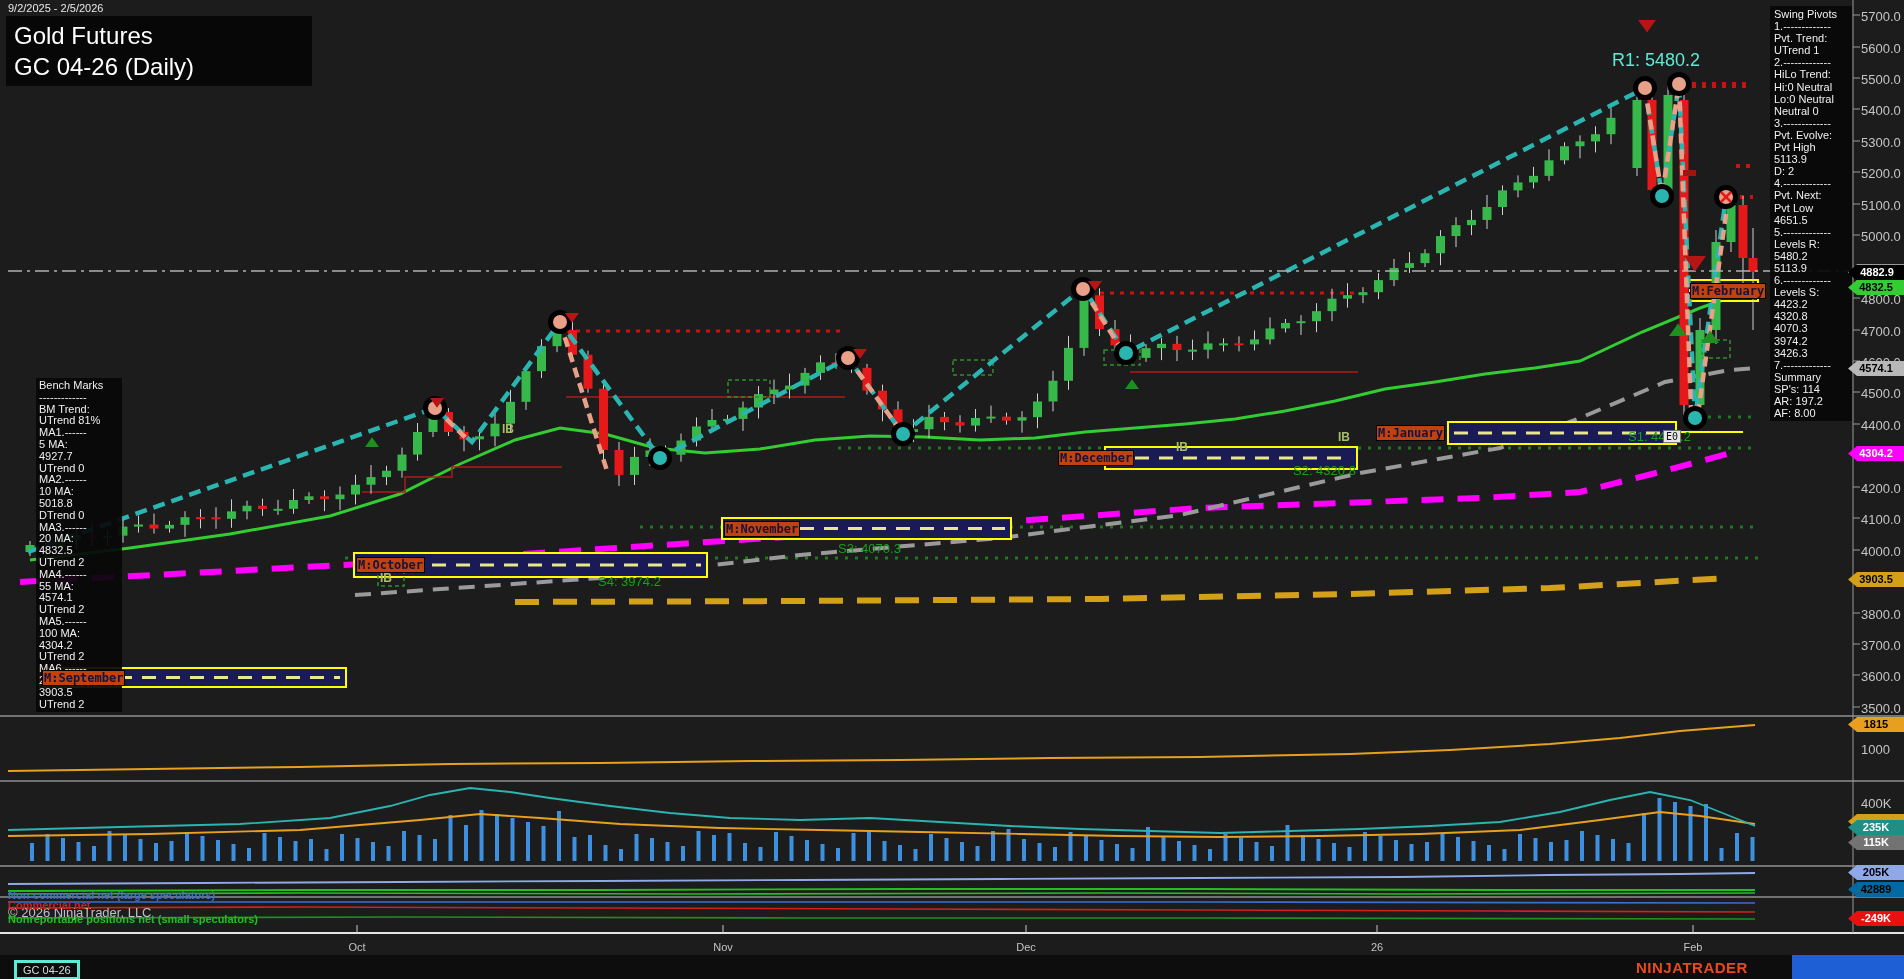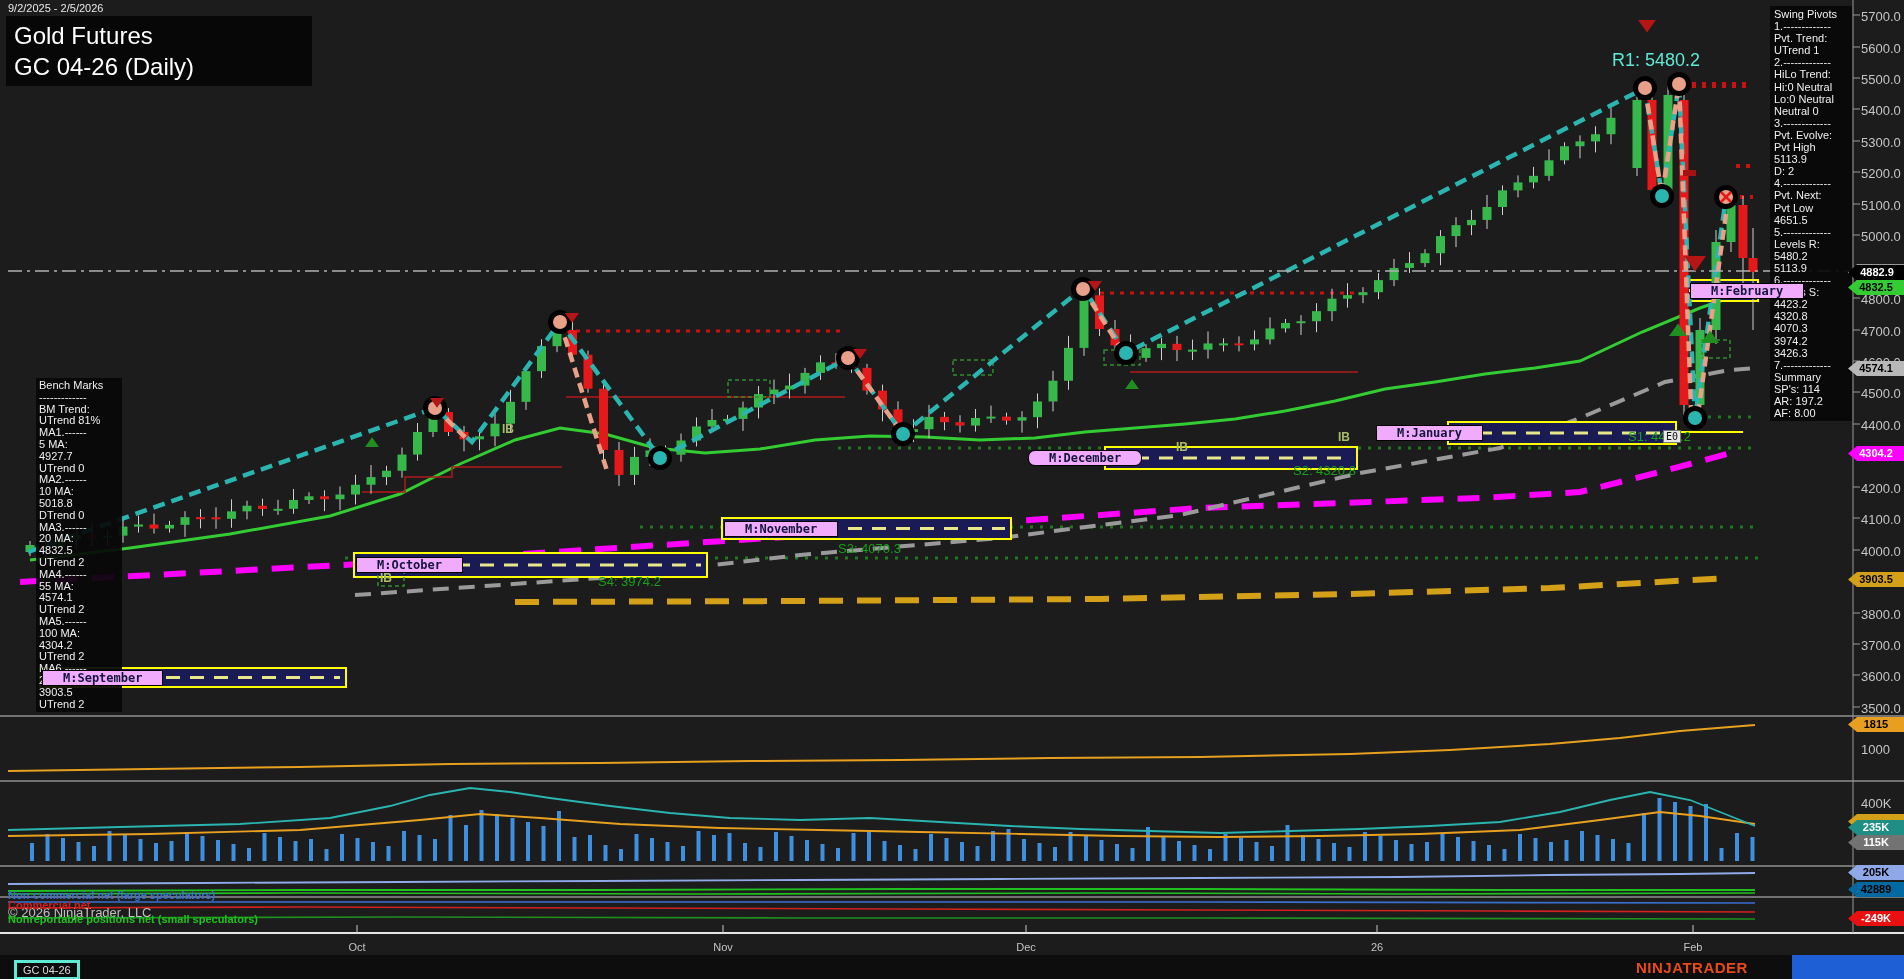--- a/index.html
+++ b/index.html
@@ -8,21 +8,21 @@
   #chart-svg{position:absolute;left:0;top:0;}
   #overlay{position:absolute;left:0;top:0;width:1904px;height:979px;pointer-events:none;}
   .abs{position:absolute;}
   .title-block{left:6px;top:16px;width:290px;background:rgba(5,5,5,.92);color:#fff;
     font-size:24px;line-height:31px;padding:4px 8px;}
   .date-range{left:8px;top:2px;color:#e8e8e8;font-size:11px;}
   .side-panel{background:rgba(8,8,8,.93);color:#f0f0f0;font-size:11px;white-space:pre;}
   .bench{left:36px;top:378px;width:80px;line-height:11.8px;padding:2px 3px;}
   .swing{left:1770px;top:6px;width:74px;line-height:12.1px;padding:2px 4px;}
   .chip{position:absolute;font-family:"DejaVu Sans Mono",monospace;font-size:12px;font-weight:bold;
-    color:#14143c;background:#f0abfc;border:1px solid #000;padding:0 20px;line-height:14px;}
+    color:#14143c;background:#c2410c;border:1px solid #000;padding:0 1px;line-height:14px;}
   .slabel{position:absolute;color:#18a018;font-size:13px;}
   .iblabel{position:absolute;color:#a9bd69;font-size:12px;font-weight:bold;}
   .r1{left:1612px;top:50px;color:#5eead4;font-size:18px;}
   .tag{position:absolute;left:1848px;width:56px;height:15px;font-size:11px;font-weight:bold;
     text-align:center;line-height:15px;clip-path:polygon(0 50%,9px 0,100% 0,100% 100%,9px 100%);}
   .axis-lbl{position:absolute;left:1861px;color:#c4c4c4;font-size:13px;}
   .time-lbl{position:absolute;top:941px;color:#c4c4c4;font-size:11px;transform:translateX(-50%);}
   .cot{position:absolute;font-size:11px;font-weight:bold;}
   .copyright{left:8px;top:905px;color:#c0c0c0;font-size:13px;font-weight:normal;}
   .bottom-bar{left:0;top:955px;width:1904px;height:24px;background:#0d0d0d;}
@@ -512,21 +512,21 @@
     <div class="abs side-panel bench" id="bench-panel"><div>Bench Marks</div><div>-------------</div><div>BM Trend:</div><div>UTrend 81%</div><div>MA1.------</div><div>5 MA:</div><div>4927.7</div><div>UTrend 0</div><div>MA2.------</div><div>10 MA:</div><div>5018.8</div><div>DTrend 0</div><div>MA3.------</div><div>20 MA:</div><div>4832.5</div><div>UTrend 2</div><div>MA4.------</div><div>55 MA:</div><div>4574.1</div><div>UTrend 2</div><div>MA5.------</div><div>100 MA:</div><div>4304.2</div><div>UTrend 2</div><div>MA6.------</div><div>200 MA:</div><div>3903.5</div><div>UTrend 2</div></div>
 
     <div class="abs side-panel swing" id="swing-panel"><div>Swing Pivots</div><div>1.-------------</div><div>Pvt. Trend:</div><div>UTrend 1</div><div>2.-------------</div><div>HiLo Trend:</div><div>Hi:0 Neutral</div><div>Lo:0 Neutral</div><div>Neutral 0</div><div>3.-------------</div><div>Pvt. Evolve:</div><div>Pvt High</div><div>5113.9</div><div>D: 2</div><div>4.-------------</div><div>Pvt. Next:</div><div>Pvt Low</div><div>4651.5</div><div>5.-------------</div><div>Levels R:</div><div>5480.2</div><div>5113.9</div><div>6.-------------</div><div>Levels S:</div><div>4423.2</div><div>4320.8</div><div>4070.3</div><div>3974.2</div><div>3426.3</div><div>7.-------------</div><div>Summary</div><div>SP's: 114</div><div>AR: 197.2</div><div>AF: 8.00</div></div>
 
     <div class="abs r1">R1: 5480.2</div>
 
     <div id="chips">
         <div class="chip" style="left: 42px; top: 669.5px;">M:September</div>
         <div class="chip" style="left: 356px; top: 557px;">M:October</div>
         <div class="chip" style="left: 724px; top: 520.5px;">M:November</div>
-        <div class="chip" style="left: 1028px; top: 450px; border-radius: 7px;">M:December</div>
+        <div class="chip" style="left: 1058px; top: 450px;">M:December</div>
         <div class="chip" style="left: 1376px; top: 425px;">M:January</div>
         <div class="chip" style="left: 1690px; top: 282.5px;">M:February</div>
       </div>
     <div id="slabels">
         <div class="slabel" style="left: 1628px; top: 429px;">S1: 4423.2</div>
         <div class="slabel" style="left: 1293px; top: 463px;">S2: 4320.8</div>
         <div class="slabel" style="left: 838px; top: 541px;">S3: 4070.3</div>
         <div class="slabel" style="left: 598px; top: 574px;">S4: 3974.2</div>
       </div>
     <div id="iblabels">

